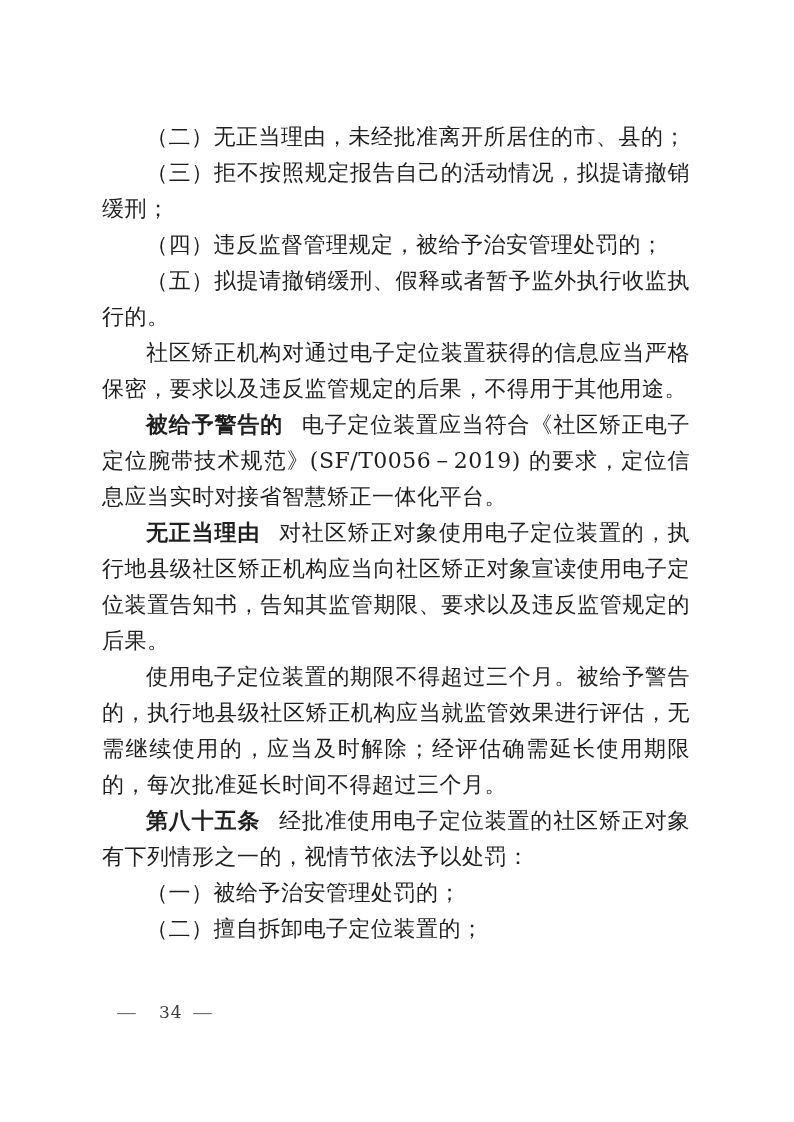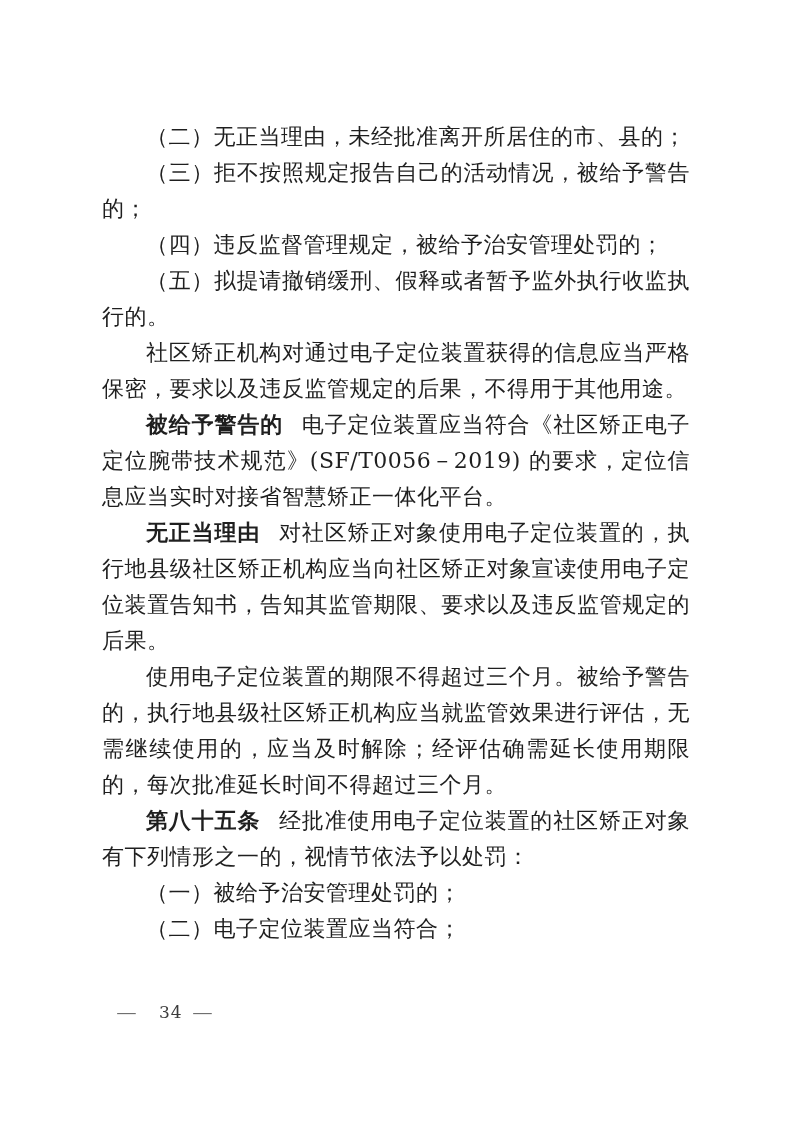--- a/index.html
+++ b/index.html
@@ -58,30 +58,30 @@
     display: inline-block;
   }
 </style>
 </head>
 <body>
 
 <div class="page">
 
   <main class="text-block">
     <p class="para">（二）无正当理由，未经批准离开所居住的市、县的；</p>
-    <p class="para">（三）拒不按照规定报告自己的活动情况，被给予警告的；</p>
+    <p class="para">（三）拒不按照规定报告自己的活动情况，拟提请撤销缓刑；</p>
     <p class="para">（四）违反监督管理规定，被给予治安管理处罚的；</p>
     <p class="para">（五）拟提请撤销缓刑、假释或者暂予监外执行收监执行的。</p>
     <p class="para">社区矫正机构对通过电子定位装置获得的信息应当严格保密，要求以及违反监管规定的后果，不得用于其他用途。</p>
     <p class="para"><b class="article-label">被给予警告的</b><span>电子定位装置应当符合《社区矫正电子定位腕带技术规范》(SF/T0056－2019) 的要求，定位信息应当实时对接省智慧矫正一体化平台。</span></p>
     <p class="para"><b class="article-label">无正当理由</b><span>对社区矫正对象使用电子定位装置的，执行地县级社区矫正机构应当向社区矫正对象宣读使用电子定位装置告知书，告知其监管期限、要求以及违反监管规定的后果。</span></p>
     <p class="para">使用电子定位装置的期限不得超过三个月。被给予警告的，执行地县级社区矫正机构应当就监管效果进行评估，无需继续使用的，应当及时解除；经评估确需延长使用期限的，每次批准延长时间不得超过三个月。</p>
     <p class="para"><b class="article-label">第八十五条</b><span>经批准使用电子定位装置的社区矫正对象有下列情形之一的，视情节依法予以处罚：</span></p>
     <p class="para">（一）被给予治安管理处罚的；</p>
-    <p class="para">（二）电子定位装置应当符合；</p>
+    <p class="para">（二）擅自拆卸电子定位装置的；</p>
   </main>
 
   <footer class="footer">
     <span class="dash">—</span>
     <span class="page-num">34</span>
     <span class="dash">—</span>
   </footer>
 
 </div>
 

